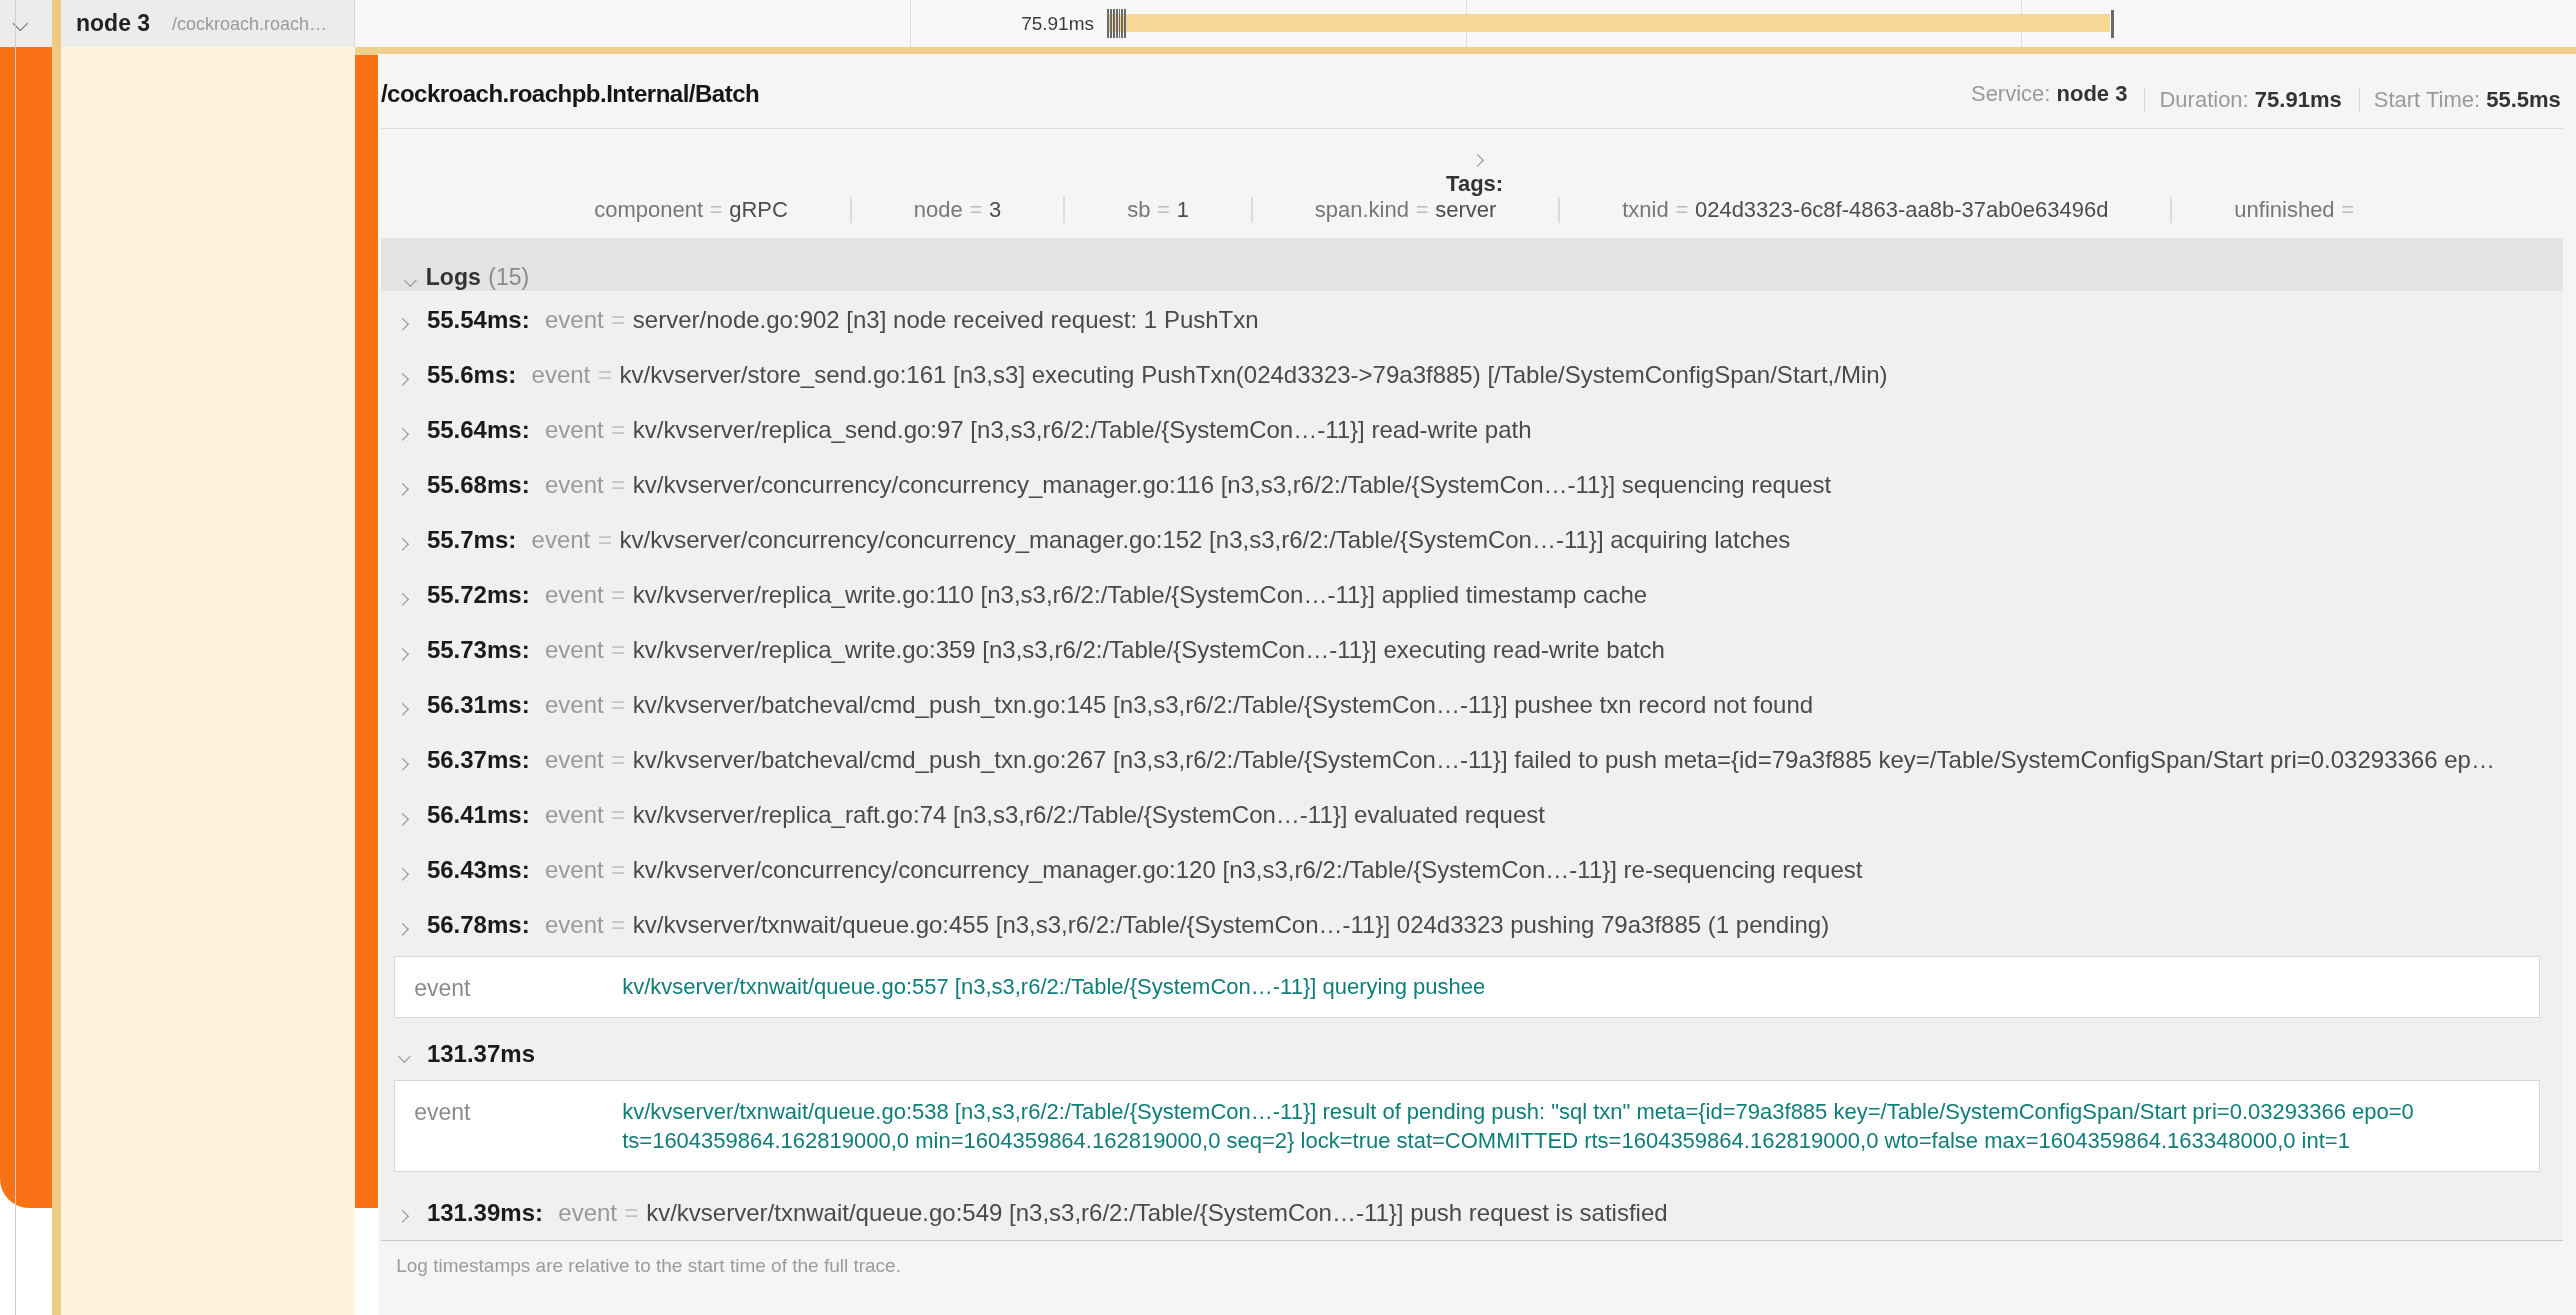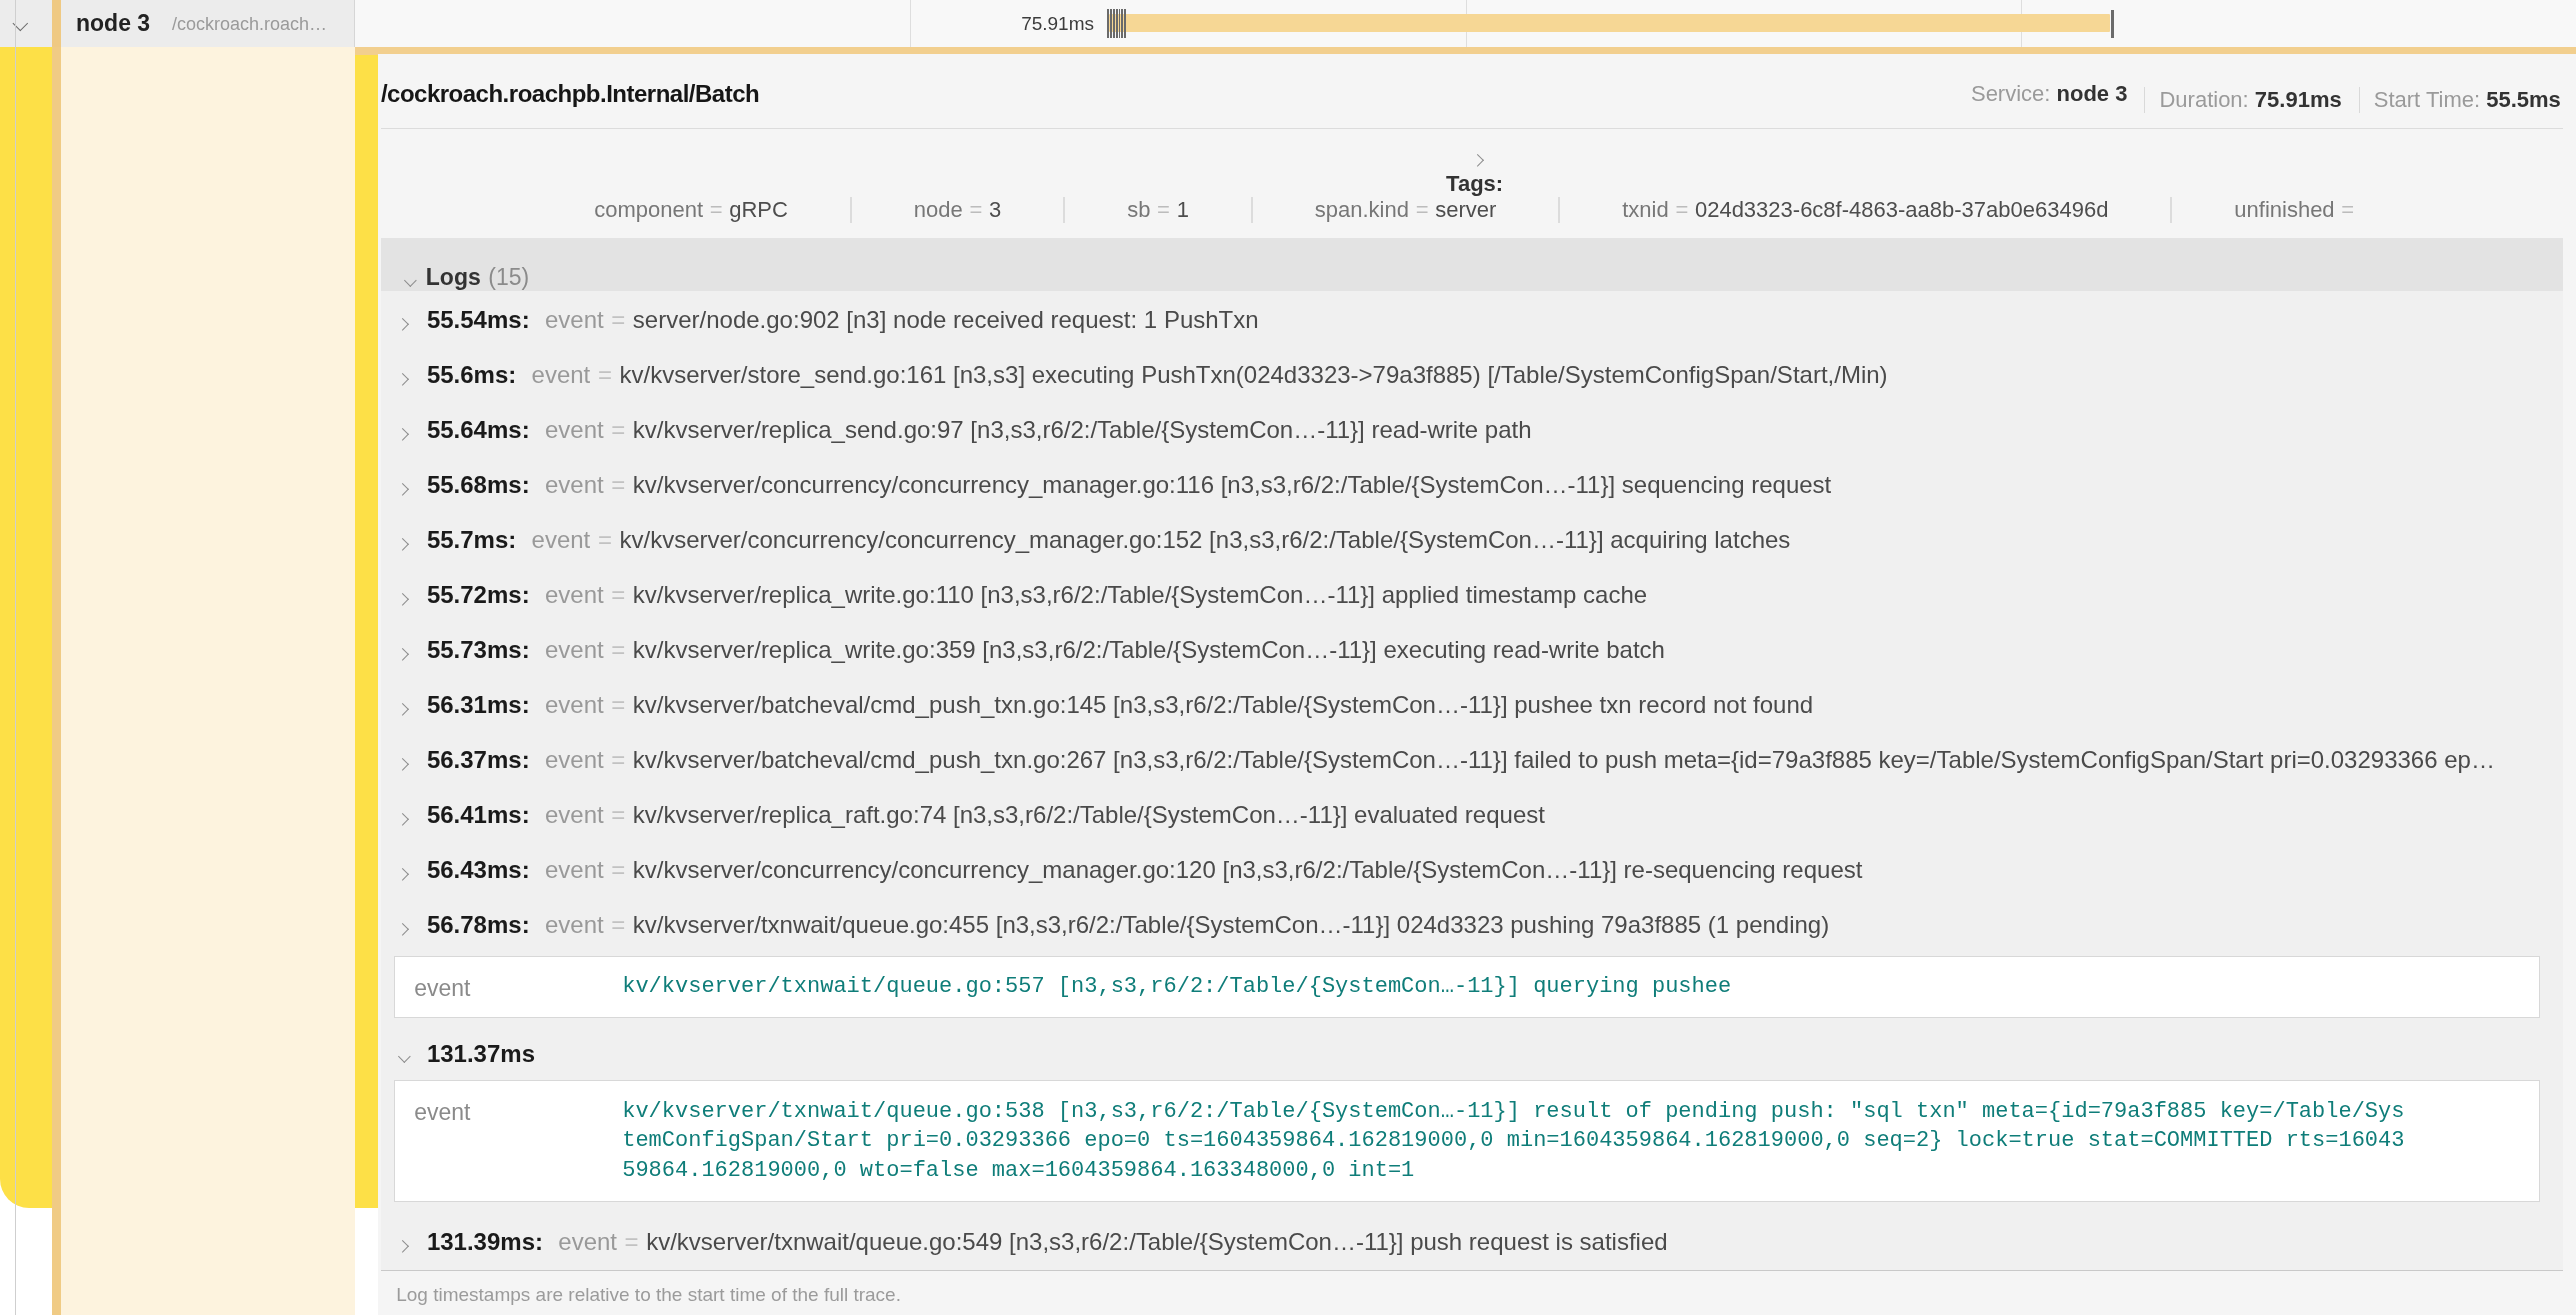--- a/index.html
+++ b/index.html
@@ -1,18 +1,18 @@
 <!DOCTYPE html>
 <html><head>
 <meta charset="utf-8">
 <style>
   * { margin:0; padding:0; box-sizing:border-box; }
   html,body { width:2576px; height:1316px; overflow:hidden; background:#fff;
     font-family:"Liberation Sans","DejaVu Sans",sans-serif; }
-  .page { position:relative; width:2576px; height:1208px; background:#fde047;border-radius:29px; }
+  .page { position:relative; width:2576px; height:1208px; background:#f97316;border-radius:29px; }
 
   
   .top-row { position:absolute; left:0; top:0; width:2576px; height:47px; }
   .name-col { position:absolute; left:0; top:0; width:355px; height:47px;
     background:#ececec; border-right:1px solid #d6d6d6; }
   .row-chevron { position:absolute; left:13.3px; top:16px; width:12.4px; height:12.4px; }
   .chev { display:inline-block; width:10.5px; height:10.5px;
     border-right:1.9px solid #6e6e6e; border-bottom:1.9px solid #6e6e6e; }
   .chev.down  { transform:rotate(45deg) translateY(-2.9px); }
   .chev.right { transform:rotate(-45deg); }
@@ -71,21 +71,21 @@
   .log-time { font-weight:bold; color:#1a1a1a; margin-right:15.3px; }
   .log-key { color:#999; }
   .log-eq  { color:#c2c2c2; padding:0 7.6px; }
   .log-val { color:#4a4a4a; }
 
   .exp-head { height:46px; display:flex; align-items:center; padding-left:17px; font-size:24px; }
   .exp-head .chevbox { width:29px; flex:none; }
   .event-box { margin:2.9px 23px 13.3px 13.3px; background:#fff; border:1px solid #d8d8d8;
     padding:15.3px 19px; display:flex; align-items:flex-start; }
   .event-box .lbl { width:208px; flex:none; font-size:23px; color:#8a8a8a; padding-top:2.9px; }
-  .event-box .mono { font-family:Liberation Mono, monospace;
+  .event-box .mono { font-family:Liberation Sans, sans-serif;
     font-size:22px; line-height:29.6px; color:#0f7d79; word-break:break-all; max-width:1792px; }
 
   .logs-foot { padding:13.3px 0 17px 15.3px; font-size:19px; color:#9b9b9b; }
 </style>
 </head>
 <body>
 
 <div class="page">
 
   <div class="top-row">

